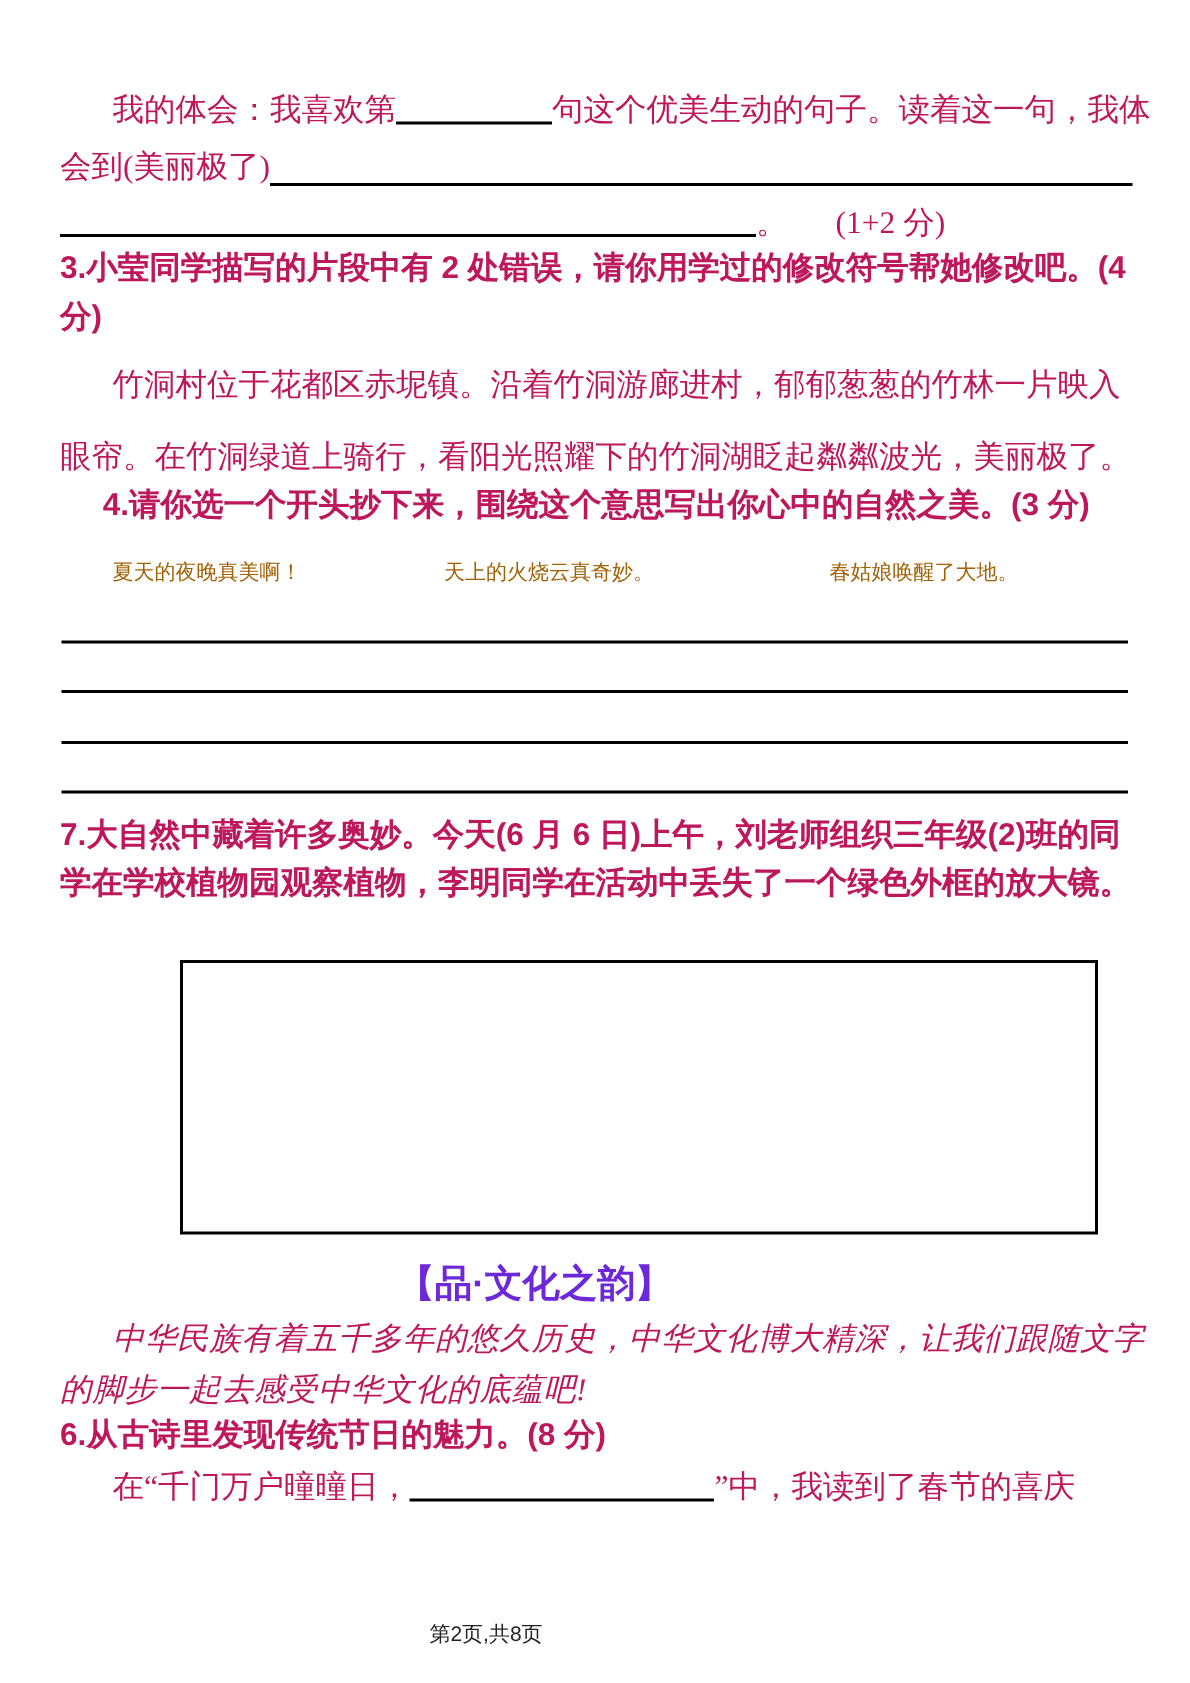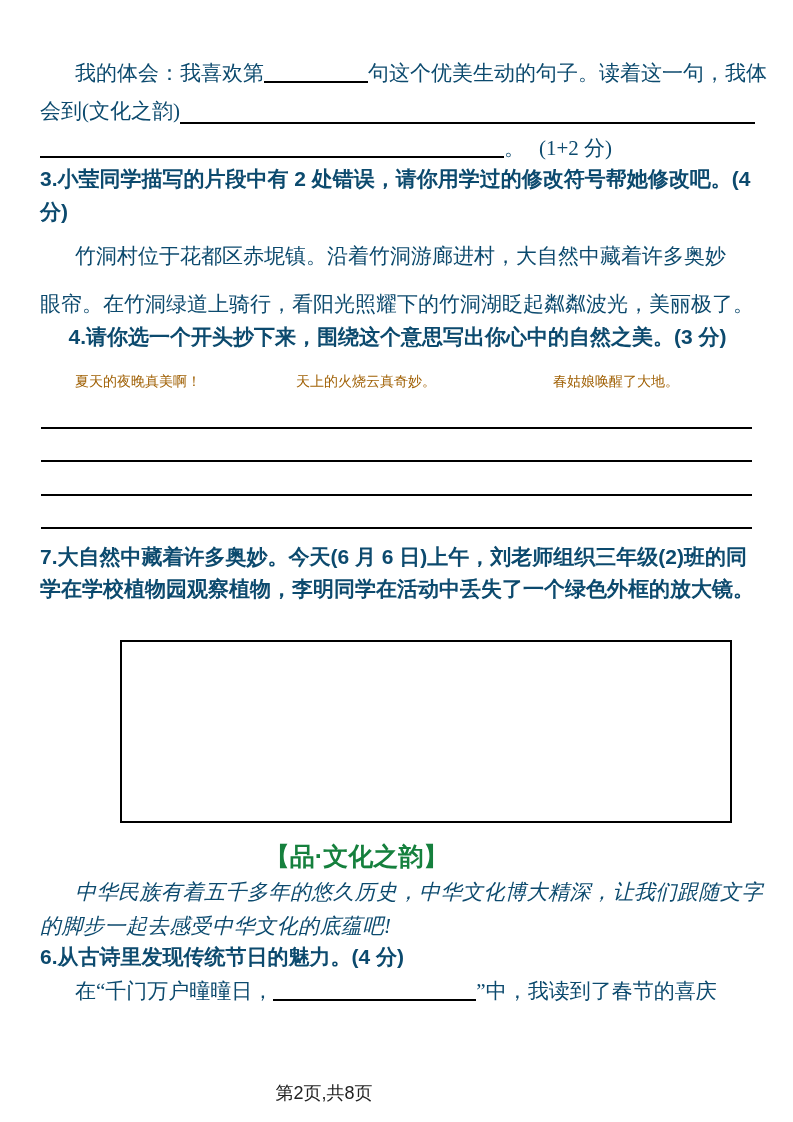--- a/index.html
+++ b/index.html
@@ -7,21 +7,21 @@
   body {
     width:793px; height:1122px; position:relative;
     font-family:"Liberation Serif","DejaVu Serif",serif;
     color:#111;
   }
   .page { position:absolute; left:0; top:0; width:793px; height:1122px; background:#ffffff; overflow:hidden; }
 
   .line {
     position:absolute; left:40px; width:715px;
     font-size:21px; line-height:26px; white-space:nowrap;
-    color:#0c4a6e;
+    color:#be185d;
   }
   .indent { padding-left:35px; }
   .bold {
     font-family:Liberation Sans, sans-serif;
     font-weight:700;
   }
   .kai { font-style:italic; letter-spacing:0.5px; }
 
   .blank {
     display:inline-block;
@@ -30,64 +30,64 @@
     vertical-align:-3px;
   }
   .flexline { display:flex; align-items:flex-end; }
   .fillblank { flex:1 1 auto; border-bottom:2px solid #000; height:22px; }
 
   .ansline {
     position:absolute; left:41px; width:711px; height:0;
     border-bottom:2px solid #000;
   }
 
-  .score-gap { margin-left:14px; }
+  .score-gap { margin-left:32px; }
 
   .bigbox {
     position:absolute; left:120px; top:640px; width:612px; height:183px;
     border:2px solid #000; background:#fff;
   }
 
   .section-title {
     position:absolute; left:0; top:841px; width:713px;
     text-align:center; font-size:25px; line-height:30px;
     font-family:"Liberation Sans","DejaVu Sans",sans-serif; font-weight:700;
-    color:#15803d;
+    color:#6d28d9;
   }
 
   .opt { position:absolute; font-size:14px; white-space:nowrap; color:#a16207; }
   .opt1 { left:75px; }
   .opt2 { left:296px; }
   .opt3 { left:553px; }
 
   .footer {
     position:absolute; left:0; top:1081px; width:648px;
-    text-align:center; font-size:18px; color:#222;
+    text-align:center; font-size:14px; color:#222;
     font-family:"Liberation Sans","DejaVu Sans",sans-serif;
   }
 </style>
 </head>
 <body>
 
 <div class="page">
 
   <div class="line indent" style="top:60px;">
     <span>我的体会：我喜欢第</span><span class="blank" style="width:104px;"></span><span>句这个优美生动的句子。读着这一句，我体</span>
   </div>
   <div class="line flexline" style="top:98px;">
-    <span>会到(文化之韵)</span>
+    <span>会到(美丽极了)</span>
       <span class="fillblank"></span>
   </div>
   <div class="line" style="top:135px;">
     <span class="blank" style="width:464px;"></span><span>。</span><span class="score-gap">(1+2 分)</span>
   </div>
 
   <div class="line bold" style="top:166px;">3.小莹同学描写的片段中有 2 处错误，请你用学过的修改符号帮她修改吧。(4</div>
   <div class="line bold" style="top:199px;">分)</div>
-  <div class="line indent" style="top:243px;">竹洞村位于花都区赤坭镇。沿着竹洞游廊进村，大自然中藏着许多奥妙</div>
+  <div class="line indent" style="top:243px;">竹洞村位于花都区赤坭镇。沿着竹洞游廊进村，郁郁葱葱的竹林一片映入</div>
   <div class="line" style="top:291px;">眼帘。在竹洞绿道上骑行，看阳光照耀下的竹洞湖眨起粼粼波光，美丽极了。</div>
 
   <div class="line bold" style="top:324px;text-align:center;">4.请你选一个开头抄下来，围绕这个意思写出你心中的自然之美。(3 分)</div>
   <div>
     <span class="opt opt1" style="top:373px;">夏天的夜晚真美啊！</span>
     <span class="opt opt2" style="top:373px;">天上的火烧云真奇妙。</span>
     <span class="opt opt3" style="top:373px;">春姑娘唤醒了大地。</span>
   </div>
   <div class="ansline" style="top:427px;"></div>
   <div class="ansline" style="top:460px;"></div>
@@ -95,20 +95,20 @@
   <div class="ansline" style="top:527px;"></div>
 
   <div class="line bold" style="top:544px;">7.大自然中藏着许多奥妙。今天(6 月 6 日)上午，刘老师组织三年级(2)班的同</div>
   <div class="line bold" style="top:576px;">学在学校植物园观察植物，李明同学在活动中丢失了一个绿色外框的放大镜。</div>
   <div class="bigbox"></div>
 
   <div class="section-title">【品·文化之韵】</div>
   <div class="line kai" style="top:913px;">的脚步一起去感受中华文化的底蕴吧!</div>
   <div class="line kai indent" style="top:879px;">中华民族有着五千多年的悠久历史，中华文化博大精深，让我们跟随文字</div>
 
-  <div class="line bold" style="top:944px;">6.从古诗里发现传统节日的魅力。(4 分)</div>
+  <div class="line bold" style="top:944px;">6.从古诗里发现传统节日的魅力。(8 分)</div>
   <div class="line indent" style="top:978px;">
     <span>在“千门万户曈曈日，</span><span class="blank" style="width:203px;"></span><span>”中，我读到了春节的喜庆</span>
   </div>
 
   <div class="footer">第2页,共8页</div>
 
 </div>
 
 </body></html>

